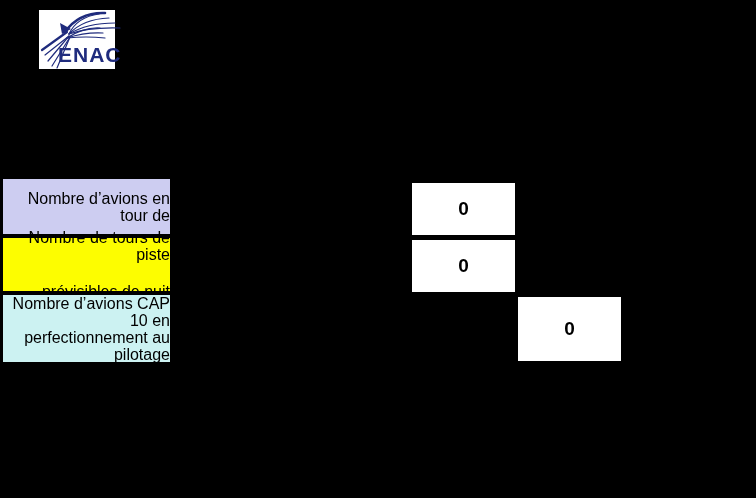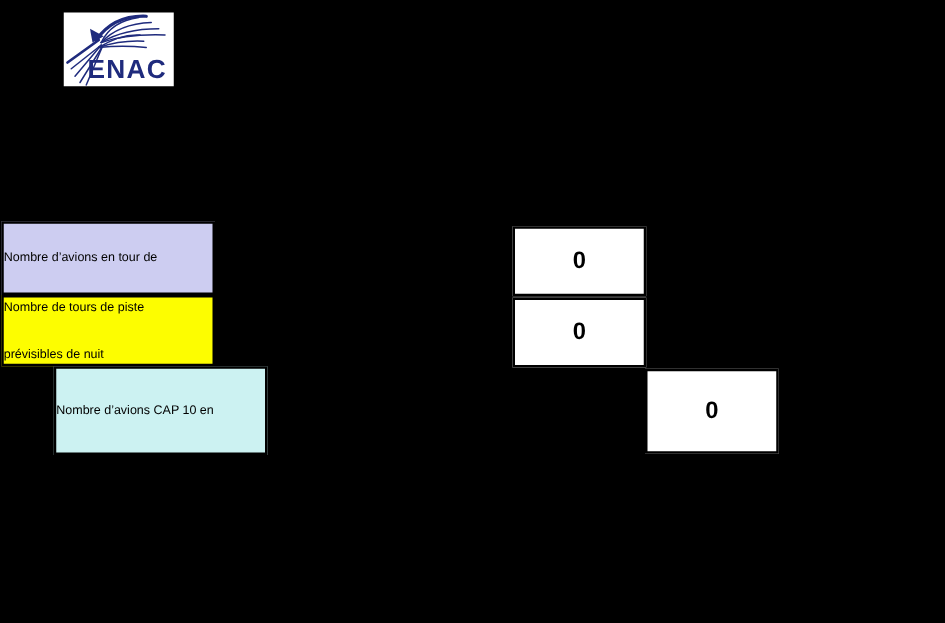--- a/index.html
+++ b/index.html
@@ -6,37 +6,36 @@
   .canvas{
     position:relative;
     width:756px;height:498px;
     background:#000000;
     overflow:hidden;
     font-family:"Liberation Sans", sans-serif;
   }
   
   .logo-box{
     position:absolute;left:39px;top:10px;
-    width:88px;height:59px;
+    width:76px;height:59px;
     background:#ffffff;
-    margin-left:12px;
   }
   .logo-box svg{position:absolute;left:0;top:0;}
   
   .label-box{
     position:absolute;left:1px;width:171px;
     box-sizing:border-box;border:2px solid #000000;
     display:flex;flex-direction:column;justify-content:center;align-items:center;
-    text-align:left;
-    font-size:10px;line-height:17px;color:#000000;
+    text-align:right;
+    font-size:16px;line-height:17px;color:#000000;
   }
   .label-box span{display:block;width:100%;}
   .label-1{top:177px;height:59px;background:#cdcdf1;}
   .label-2{top:236px;height:57px;background:#fdfd00;gap:20px;}
-  .label-3{top:293px;height:71px;background:#ccf2f2;margin-left:42px;}
+  .label-3{top:293px;height:71px;background:#ccf2f2;}
   
   .value-box{
     position:absolute;
     box-sizing:border-box;border:2px solid #000000;
     background:#ffffff;
     display:flex;justify-content:center;align-items:center;
     font-size:19px;font-weight:bold;color:#000000;
   }
   .value-1{left:410px;top:181px;width:107px;height:56px;}
   .value-2{left:410px;top:238px;width:107px;height:56px;}
@@ -77,20 +76,21 @@
     <span>Nombre d’avions en tour de</span>
   </div>
 
   <div class="label-box label-2">
     <span>Nombre de tours de piste</span>
     <span>prévisibles de nuit</span>
   </div>
 
   <div class="label-box label-3">
     <span>Nombre d’avions CAP 10 en</span>
+    <span>perfectionnement au pilotage</span>
   </div>
 
   <div class="value-box value-1">0</div>
 
   <div class="value-box value-2">0</div>
 
   <div class="value-box value-3">0</div>
 
 </div>
 

